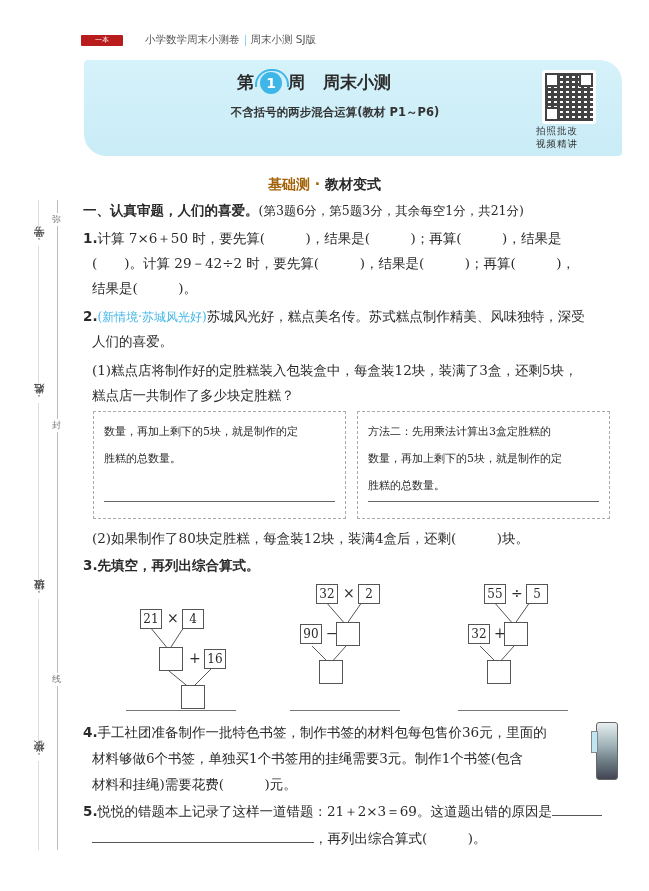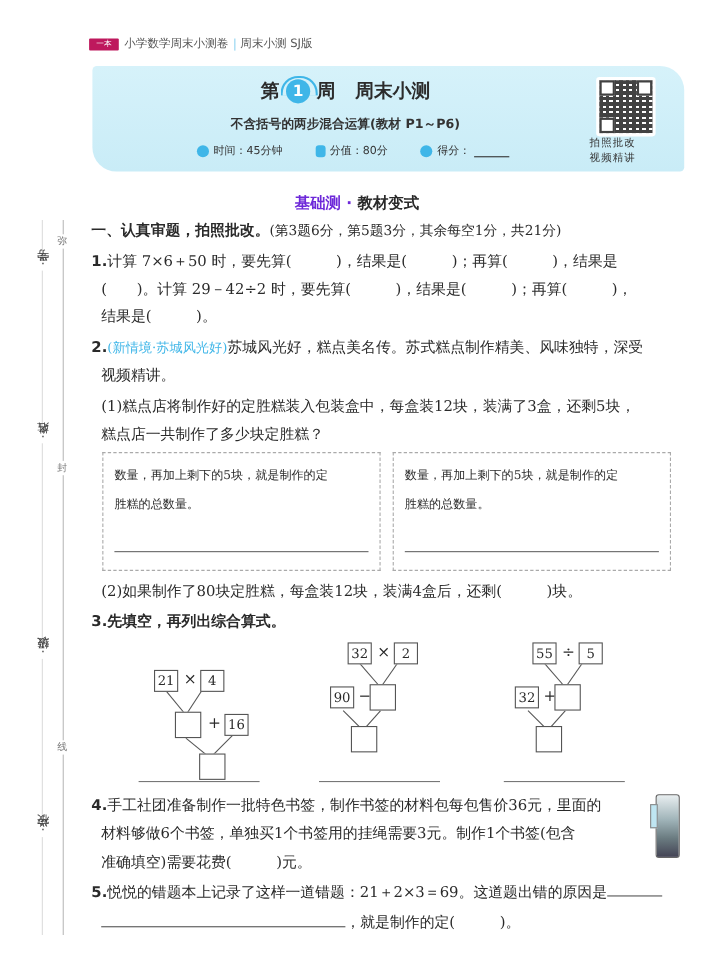--- a/index.html
+++ b/index.html
@@ -1,41 +1,41 @@
 <!DOCTYPE html>
 <html><head>
 <meta charset="utf-8">
 <style>
   html,body{margin:0;padding:0;}
   body{width:649px;height:891px;background:#ffffff;position:relative;overflow:hidden;
        font-family:"DejaVu Serif","Liberation Serif",serif;color:#2a2a2a;}
   .abs{position:absolute;}
   
   .brand{left:81px;top:33px;display:flex;align-items:center;font-family:"DejaVu Sans","Liberation Sans",sans-serif;font-size:10.5px;color:#555;}
-  .brand-logo{width:27px;height:11px;background:#be185d;color:#fff;font-size:7px;line-height:11px;text-align:center;margin-right:5px;border-radius:1px;}
+  .brand-logo{width:42px;height:11px;background:#b91c1c;color:#fff;font-size:7px;line-height:11px;text-align:center;margin-right:22px;border-radius:1px;}
   .brand-sep{width:1px;height:11px;background:#8fd3f0;margin:0 5px;}
   
   .banner{left:84px;top:60px;width:538px;height:96px;background:linear-gradient(180deg,#d6f2fa,#c9ecf7);border-radius:4px 22px 4px 22px;}
   .title{left:0;width:460px;top:11px;text-align:center;font-family:"DejaVu Sans","Liberation Sans",sans-serif;font-weight:bold;font-size:17px;color:#2b2b2b;display:flex;justify-content:center;align-items:center;}
   .weekbadge{display:inline-block;width:22px;height:22px;border-radius:50%;background:#3fb6e8;color:#fff;font-size:14px;line-height:22px;text-align:center;margin:0 6px;position:relative;}
   .weekbadge:before{content:"";position:absolute;left:-5px;top:-3px;width:30px;height:16px;border:2px solid #3fb6e8;border-bottom:none;border-radius:16px 16px 0 0;}
-  .subtitle{left:0;width:460px;top:45px;text-align:center;font-family:"DejaVu Sans","Liberation Sans",sans-serif;font-weight:bold;font-size:11.5px;color:#333;}
+  .subtitle{left:0;width:460px;top:45px;text-align:center;font-family:"DejaVu Sans","Liberation Sans",sans-serif;font-weight:bold;font-size:11.5px;color:#333;padding-left:21px;}
   .meta{left:95px;top:70px;display:flex;gap:30px;font-family:"DejaVu Sans","Liberation Sans",sans-serif;font-size:10px;color:#333;}
   .meta-item{display:flex;align-items:center;gap:4px;}
   .mi-icon{width:11px;height:11px;border-radius:50%;background:#3fb6e8;display:inline-block;}
   .score-blank{display:inline-block;width:32px;border-bottom:1px solid #333;height:10px;}
   .qr{left:458px;top:10px;width:48px;height:48px;background:#fff;padding:3px;border-radius:3px;}
   .qr-inner{width:48px;height:48px;background:
      repeating-linear-gradient(90deg,#222 0 3px,transparent 3px 6px),
      repeating-linear-gradient(0deg,#222 0 3px,#fff 3px 5px);opacity:.85;position:relative;}
   .qr-corner{position:absolute;width:10px;height:10px;border:2px solid #222;background:#fff;}
   .qr-text{left:452px;top:64px;width:64px;text-align:left;font-family:"DejaVu Sans","Liberation Sans",sans-serif;font-size:9.5px;line-height:13px;color:#333;letter-spacing:1px;}
   
   .section{left:0;width:649px;top:176px;text-align:center;font-family:"DejaVu Sans","Liberation Sans",sans-serif;font-weight:bold;font-size:14px;}
-  .section .c1{color:#6d28d9;}
+  .section .c1{color:#a16207;}
   
   .vline{left:57px;width:0;border-left:1px solid #bbb;}
   .side-label{left:33px;font-family:"DejaVu Sans","Liberation Sans",sans-serif;font-size:11px;color:#444;writing-mode:vertical-rl;transform:rotate(180deg);}
   .side-cut{left:52px;font-family:"DejaVu Sans","Liberation Sans",sans-serif;font-size:9px;color:#777;background:#fff;}
   .side-dash{left:38px;width:0;border-left:1px solid #ddd;}
   
   .line{left:83px;font-size:13.5px;line-height:24px;white-space:nowrap;}
   .bold{font-family:"DejaVu Sans","Liberation Sans",sans-serif;font-weight:bold;}
   .num{font-family:"DejaVu Sans","Liberation Sans",sans-serif;font-weight:bold;}
   .blue{color:#3fb6e8;font-size:12px;}
@@ -60,35 +60,20 @@
 </div>
 
 <div class="abs banner">
   <div class="abs title">
     <span>第</span>
     <span class="weekbadge">1</span>
     <span>周</span>
     <span style="margin-left:18px">周末小测</span>
   </div>
   <div class="abs subtitle">不含括号的两步混合运算(教材 P1～P6)</div>
-  <div class="abs meta">
-    <span class="meta-item">
-      <span class="mi-icon"></span>
-      <span>时间：45分钟</span>
-    </span>
-    <span class="meta-item">
-      <span class="mi-icon" style="border-radius:3px;width:9px"></span>
-      <span>分值：80分</span>
-    </span>
-    <span class="meta-item">
-      <span class="mi-icon"></span>
-      <span>得分：</span>
-      <span class="score-blank"></span>
-    </span>
-  </div>
   <div class="abs qr">
     <div class="qr-inner">
       <span class="qr-corner" style="left:0;top:0"></span>
       <span class="qr-corner" style="right:0;top:0"></span>
       <span class="qr-corner" style="left:0;bottom:0"></span>
     </div>
   </div>
   <div class="abs qr-text">
     <div>拍照批改</div>
     <div>视频精讲</div>
@@ -105,42 +90,43 @@
 <div class="abs side-dash" style="top:200px;height:650px"></div>
 <div class="abs side-cut" style="top:213px">弥</div>
 <div class="abs side-cut" style="top:419px">封</div>
 <div class="abs side-cut" style="top:673px">线</div>
 <div class="abs side-label" style="top:235px;background:#fff">学号：</div>
 <div class="abs side-label" style="top:392px;background:#fff">姓名：</div>
 <div class="abs side-label" style="top:588px;background:#fff">班级：</div>
 <div class="abs side-label" style="top:750px;background:#fff">学校：</div>
 
 <div class="abs line" style="top:198px">
-  <span class="bold">一、认真审题，拍照批改。</span><span style="font-size:12.5px">(第3题6分，第5题3分，其余每空1分，共21分)</span>
+  <span class="bold">一、认真审题，人们的喜爱。</span><span style="font-size:12.5px">(第3题6分，第5题3分，其余每空1分，共21分)</span>
 </div>
 
 <div class="abs line" style="top:226px">
   <span class="num">1.</span><span>计算 7×6＋50 时，要先算(　　　)，结果是(　　　)；再算(　　　)，结果是</span>
 </div>
 <div class="abs line" style="top:251px;left:92px">(　　)。计算 29－42÷2 时，要先算(　　　)，结果是(　　　)；再算(　　　)，</div>
 <div class="abs line" style="top:276px;left:92px">结果是(　　　)。</div>
 
 <div class="abs line" style="top:304px">
   <span class="num">2.</span><span class="blue">(新情境·苏城风光好)</span><span>苏城风光好，糕点美名传。苏式糕点制作精美、风味独特，深受</span>
 </div>
-<div class="abs line" style="top:329px;left:92px">视频精讲。</div>
+<div class="abs line" style="top:329px;left:92px">人们的喜爱。</div>
 <div class="abs line" style="top:358px;left:92px">(1)糕点店将制作好的定胜糕装入包装盒中，每盒装12块，装满了3盒，还剩5块，</div>
 <div class="abs line" style="top:383px;left:92px">糕点店一共制作了多少块定胜糕？</div>
 
 <div class="abs method" style="left:93px;top:411px;width:253px;height:108px">
   <div>数量，再加上剩下的5块，就是制作的定</div>
   <div>胜糕的总数量。</div>
   <div class="method-ans"></div>
 </div>
 <div class="abs method" style="left:357px;top:411px;width:253px;height:108px">
+  <div>方法二：先用乘法计算出3盒定胜糕的</div>
   <div>数量，再加上剩下的5块，就是制作的定</div>
   <div>胜糕的总数量。</div>
   <div class="method-ans"></div>
 </div>
 <div class="abs line" style="top:526px;left:92px">(2)如果制作了80块定胜糕，每盒装12块，装满4盒后，还剩(　　　)块。</div>
 
 <div class="abs line" style="top:553px">
   <span class="num">3.</span><span class="bold" style="font-weight:bold">先填空，再列出综合算式。</span>
 </div>
 
@@ -192,23 +178,23 @@
   <div class="op" style="left:24px;top:42px">+</div>
   <div class="box bigbox" style="left:34px;top:40px"></div>
   <div class="box bigbox" style="left:17px;top:78px"></div>
 </div>
 <div class="ansline" style="left:458px;top:710px"></div>
 
 <div class="abs line" style="top:720px">
   <span class="num">4.</span><span>手工社团准备制作一批特色书签，制作书签的材料包每包售价36元，里面的</span>
 </div>
 <div class="abs line" style="top:746px;left:92px">材料够做6个书签，单独买1个书签用的挂绳需要3元。制作1个书签(包含</div>
-<div class="abs line" style="top:772px;left:92px">准确填空)需要花费(　　　)元。</div>
+<div class="abs line" style="top:772px;left:92px">材料和挂绳)需要花费(　　　)元。</div>
 <div class="abs" style="left:596px;top:722px;width:20px;height:56px;border:1px solid #666;border-radius:3px;background:linear-gradient(180deg,#e8eef0 0%,#9fb3b8 40%,#6a7b80 70%,#445 100%)">
   <div style="position:absolute;left:-6px;top:8px;width:5px;height:20px;background:#bfe6f2;border:1px solid #888"></div>
 </div>
 
 <div class="abs line" style="top:799px">
   <span class="num">5.</span><span>悦悦的错题本上记录了这样一道错题：21＋2×3＝69。这道题出错的原因是</span><span class="fill-line" style="width:50px"></span>
 </div>
 <div class="abs line" style="top:826px;left:92px">
-  <span class="fill-line" style="width:222px;height:16px"></span><span>，就是制作的定(　　　)。</span>
+  <span class="fill-line" style="width:222px;height:16px"></span><span>，再列出综合算式(　　　)。</span>
 </div>
 
 </body></html>

